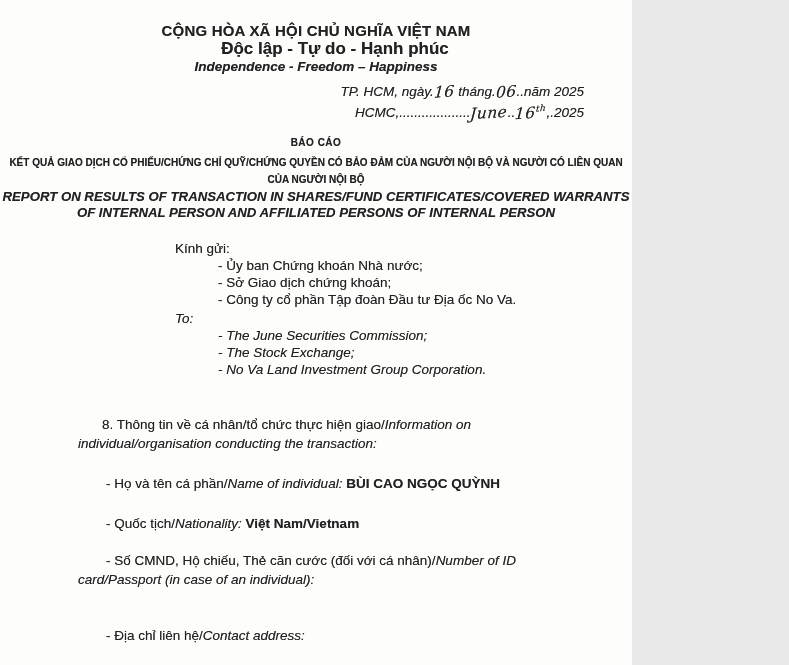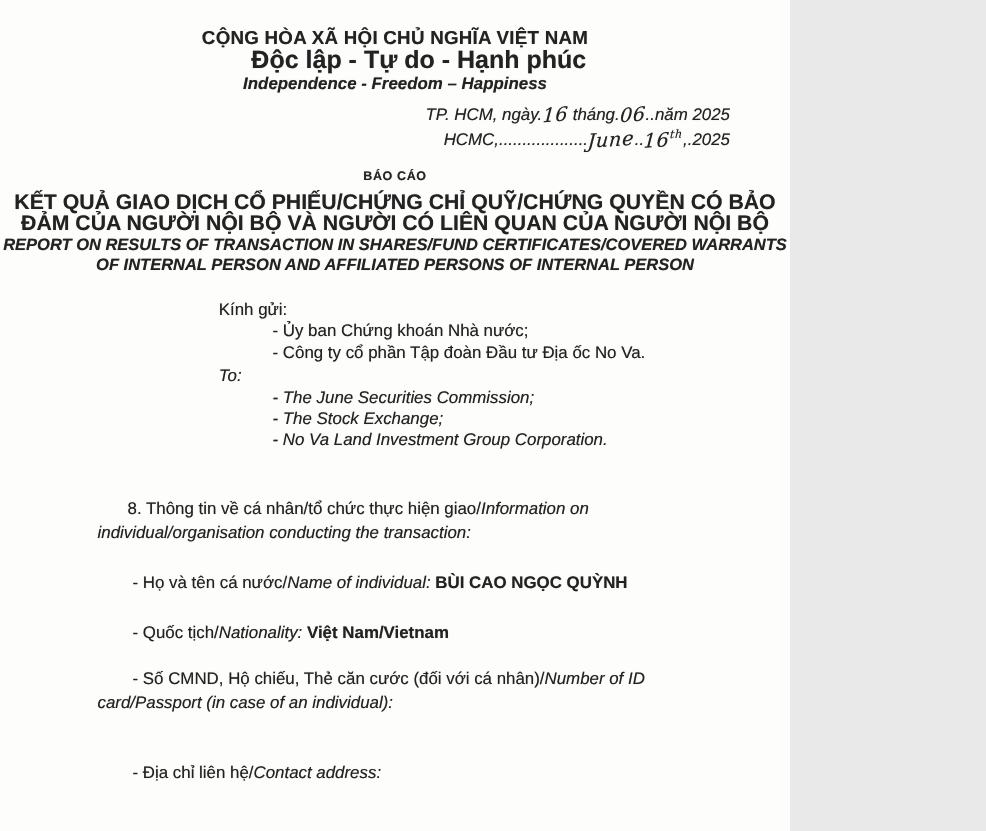--- a/index.html
+++ b/index.html
@@ -10,40 +10,40 @@
     height: 665px;
     background: #fdfdfc;
     overflow: hidden;
     font-family: "Liberation Sans", sans-serif;
     color: #222;
     text-shadow: 0 0 0.6px rgba(45,45,45,0.55);
   }
   
   .nat-header { text-align: center; padding-top: 22px; line-height: 17px; }
   .nat-1 { font-size: 15px; font-weight: bold; letter-spacing: 0.2px; }
-  .nat-2 { font-size: 20px; font-weight: bold; margin-top: 1px; padding-left: 38px; }
+  .nat-2 { font-size: 17px; font-weight: bold; margin-top: 1px; padding-left: 38px; }
   .nat-3 { font-size: 14px; font-weight: bold; font-style: italic; margin-top: 1px; }
   .nat-4 { font-size: 13.5px; font-weight: bold; font-style: italic; margin-top: 1px; }
   
   .dateline { text-align: right; padding-right: 48px; margin-top: 8px; font-style: italic; font-size: 13.5px; line-height: 17px; }
   .hand {
     display: inline-block;
     font-family: "DejaVu Serif", serif;
     font-style: italic;
     font-size: 15.5px;
     transform: rotate(-4deg) skewX(-8deg);
     letter-spacing: 0.5px;
     position: relative;
     top: 1px;
   }
   .hand sup { font-size: 9px; }
   
   .report-title { text-align: center; margin-top: 16px; }
   .rt-main { font-size: 10px; font-weight: bold; letter-spacing: 0.5px; }
-  .rt-vn { font-size: 17px; font-weight: bold; line-height: 16.5px; margin: 7px auto 0; max-width: 652px; }
+  .rt-vn { font-size: 10px; font-weight: bold; line-height: 16.5px; margin: 7px auto 0; max-width: 652px; }
   .rt-en { font-size: 13.2px; font-weight: bold; font-style: italic; line-height: 16px; margin: 1px auto 0; max-width: 660px; }
   
   .recipients { margin: 20px 0 0 175px; font-size: 13.5px; line-height: 16.5px; }
   .recip-label { margin-bottom: 0; }
   .recip-items { margin-left: 43px; }
   .recip-items div { margin-top: 0.5px; }
   .recip-en { font-style: italic; }
   .to-label { font-style: italic; margin-top: 2px; }
   
   .doc-body { margin: 0 52px 0 78px; font-size: 13.5px; line-height: 19px; }
@@ -82,38 +82,39 @@
   <div class="report-title">
     <div class="rt-main">BÁO CÁO</div>
     <div class="rt-vn">KẾT QUẢ GIAO DỊCH CỔ PHIẾU/CHỨNG CHỈ QUỸ/CHỨNG QUYỀN CÓ BẢO ĐẢM CỦA NGƯỜI NỘI BỘ VÀ NGƯỜI CÓ LIÊN QUAN CỦA NGƯỜI NỘI BỘ</div>
     <div class="rt-en">REPORT ON RESULTS OF TRANSACTION IN SHARES/FUND CERTIFICATES/COVERED WARRANTS OF INTERNAL PERSON AND AFFILIATED PERSONS OF INTERNAL PERSON</div>
   </div>
 
   <div class="recipients">
     <div class="recip-label">Kính gửi:</div>
     <div class="recip-items">
       <div>- Ủy ban Chứng khoán Nhà nước;</div>
+      <div>- Sở Giao dịch chứng khoán;</div>
       <div>- Công ty cổ phần Tập đoàn Đầu tư Địa ốc No Va.</div>
     </div>
     <div class="to-label">To:</div>
     <div class="recip-items recip-en">
       <div>- The June Securities Commission;</div>
       <div>- The Stock Exchange;</div>
       <div>- No Va Land Investment Group Corporation.</div>
     </div>
   </div>
 
   <div class="doc-body">
 
     <div class="para-head">
       <span>8. Thông tin về cá nhân/tổ chức thực hiện giao/</span><span class="it">Information on individual/organisation conducting the transaction:</span>
     </div>
 
     <div class="field">
-      <span>- Họ và tên cá nước/</span><span class="it">Name of individual: </span><span class="b">BÙI CAO NGỌC QUỲNH</span>
+      <span>- Họ và tên cá phần/</span><span class="it">Name of individual: </span><span class="b">BÙI CAO NGỌC QUỲNH</span>
     </div>
 
     <div class="field">
       <span>- Quốc tịch/</span><span class="it">Nationality: </span><span class="b">Việt Nam/</span><span class="bi">Vietnam</span>
     </div>
 
     <div class="field-wrap" style="margin-top:18px;">
       <span>- Số CMND, Hộ chiếu, Thẻ căn cước (đối với cá nhân)/</span><span class="it">Number of ID card/Passport (in case of an individual):</span>
     </div>
 

